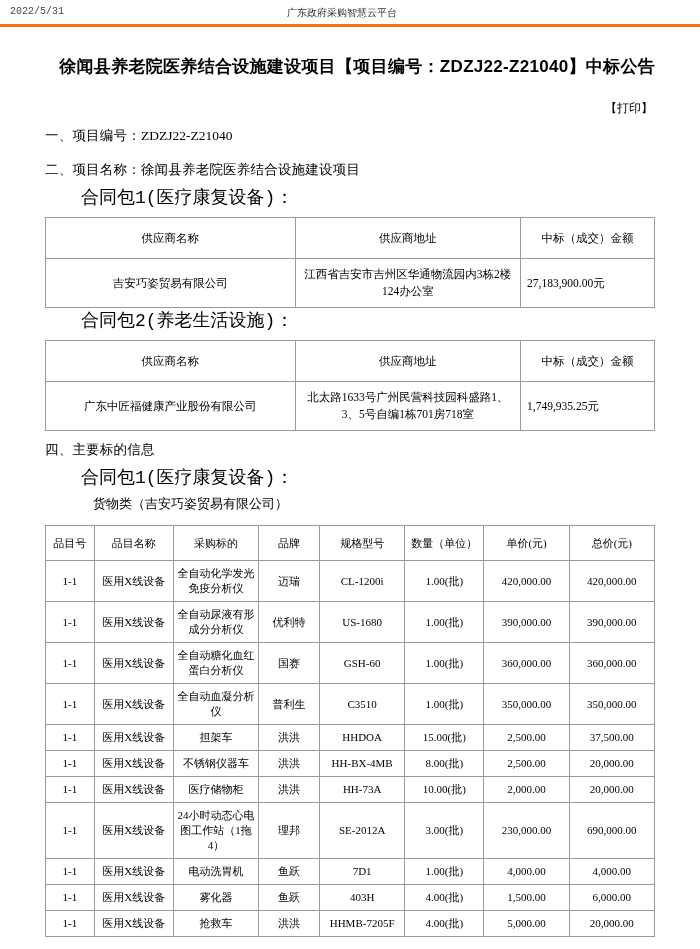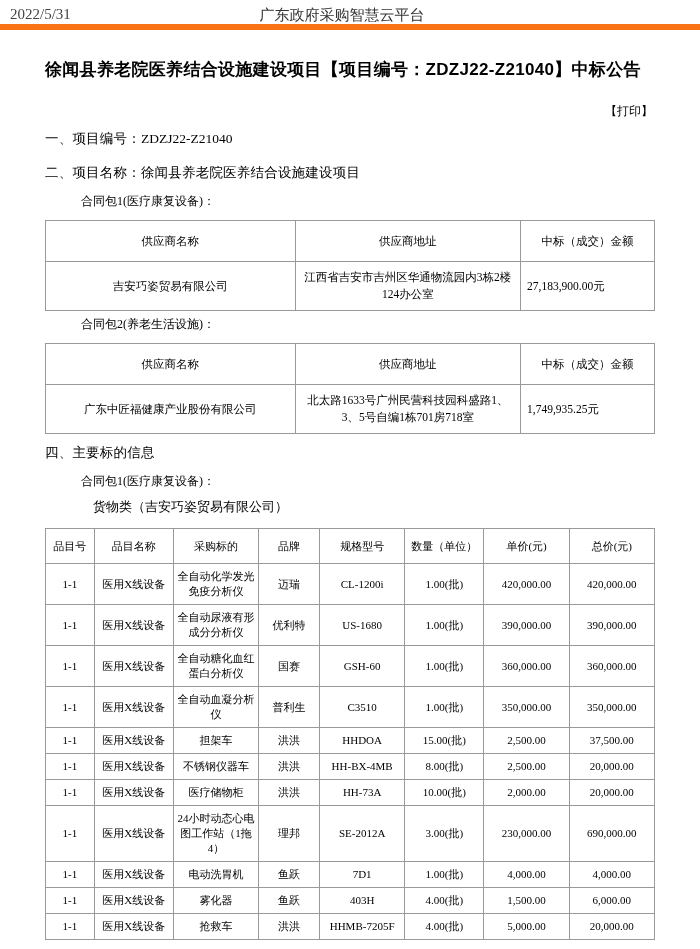--- a/index.html
+++ b/index.html
@@ -17,23 +17,23 @@
   .page {
     position: relative;
     width: 700px;
     height: 949px;
     box-sizing: border-box;
   }
   
   .topbar {
     position: relative;
     height: 24px;
-    border-bottom: 6px solid #f97316;
-    font-family: Liberation Serif, serif;
-    font-size: 15px;
+    border-bottom: 3px solid #f97316;
+    font-family: Liberation Mono, monospace;
+    font-size: 10px;
     color: #444;
   }
   .topbar .date {
     position: absolute;
     left: 10px;
     top: 6px;
   }
   .topbar .site {
     position: absolute;
     left: 0;
@@ -45,21 +45,21 @@
   
   .content {
     padding: 0 45px;
     box-sizing: border-box;
   }
   h1.doc-title {
     font-family: "Liberation Sans", sans-serif;
     font-size: 17px;
     font-weight: bold;
     line-height: 27px;
-    text-align: left;
+    text-align: right;
     margin: 26px 0 0 0;
     letter-spacing: 0.3px;
   }
   .print-row {
     text-align: right;
     margin-top: 20px;
     margin-right: 2px;
     font-size: 12px;
     font-family: "Liberation Sans", sans-serif;
   }
@@ -70,23 +70,24 @@
   .sec {
     font-size: 13.5px;
     line-height: 30px;
     margin-top: 4px;
     letter-spacing: 0.2px;
   }
   .sec .num {
     letter-spacing: 0;
   }
   .sub {
-    font-size: 12px;
+    font-size: 18px;
     line-height: 26px;
     margin-left: 36px;
+    font-family: Liberation Mono, monospace;
   }
   .sub2 {
     font-size: 13px;
     line-height: 26px;
     margin-left: 48px;
   }
   
   table {
     border-collapse: collapse;
     width: 100%;

